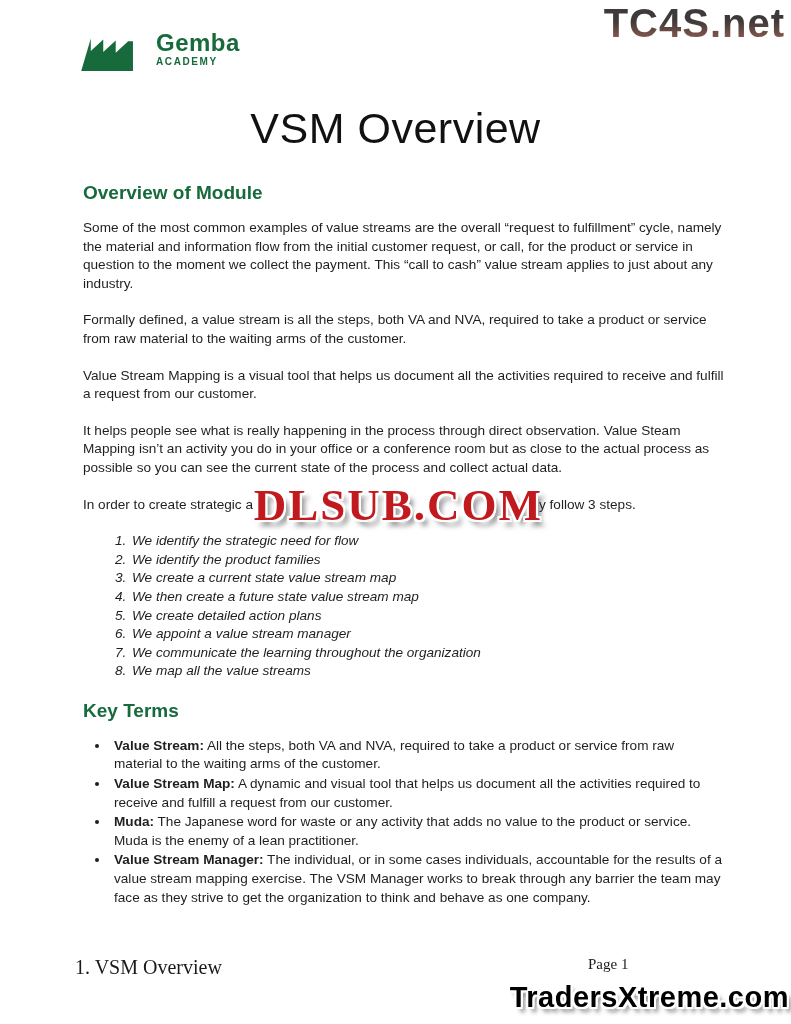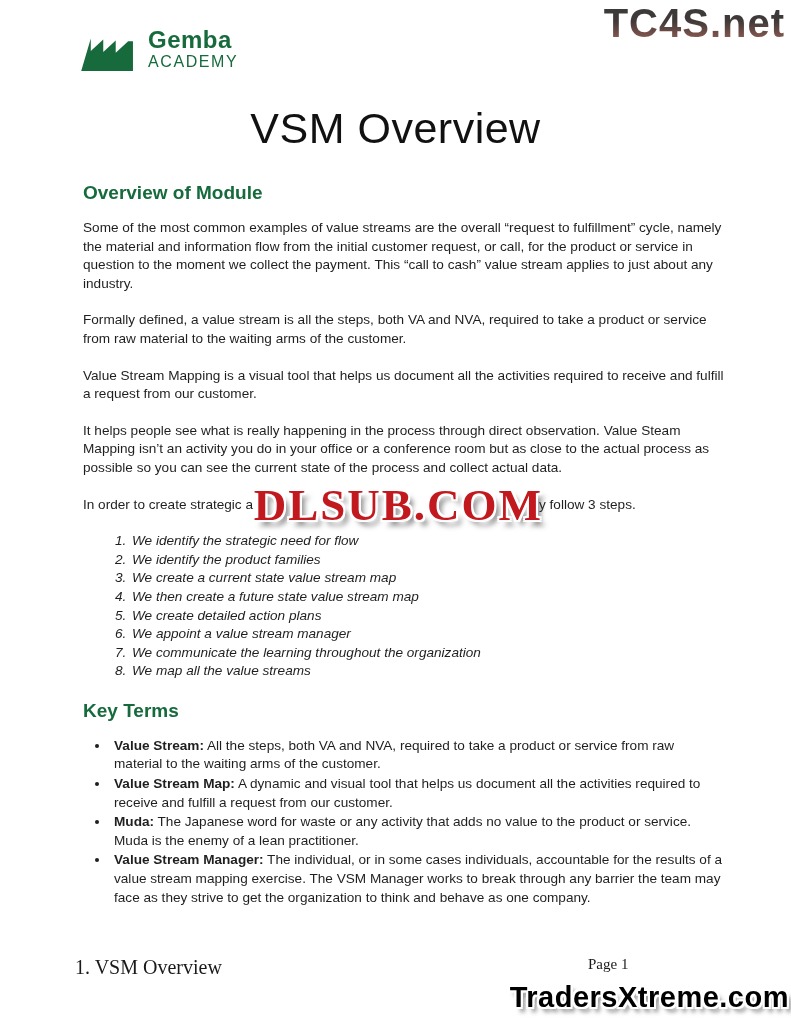--- a/index.html
+++ b/index.html
@@ -1,25 +1,25 @@
 <!DOCTYPE html>
 <html><head>
 <meta charset="utf-8">
 <style>
   html,body{margin:0;padding:0;}
   body{
     width:791px;height:1024px;position:relative;background:#ffffff;
     font-family:"Liberation Sans", sans-serif;color:#1f1f1f;overflow:hidden;
   }
   
-  .logo{position:absolute;top:26px;left:78px;display:flex;align-items:center;gap:8px;}
+  .logo{position:absolute;top:26px;left:78px;display:flex;align-items:center;gap:16px;}
   .logo svg{display:block;}
   .logo-text{line-height:1;}
   .logo-brand{font-weight:bold;font-size:24px;color:#166a3b;letter-spacing:0.5px;}
-  .logo-sub{font-weight:normal;font-size:16px;color:#166a3b;letter-spacing:1.6px;margin-top:2px;}
+  .logo-sub{font-weight:bold;font-size:10px;color:#166a3b;letter-spacing:1.6px;margin-top:2px;}
   .wm-top{
     position:absolute;top:1px;right:6px;
     font-size:40px;font-weight:bold;letter-spacing:1px;
     background:linear-gradient(180deg,#3a3a3a 0%,#403a39 45%,#7e544c 78%,#c49a8f 97%);
     -webkit-background-clip:text;background-clip:text;color:transparent;
   }
   
   .doc-title{
     position:absolute;top:104px;left:0;width:100%;text-align:center;
     font-size:43px;font-weight:400;color:#111;letter-spacing:0.5px;

